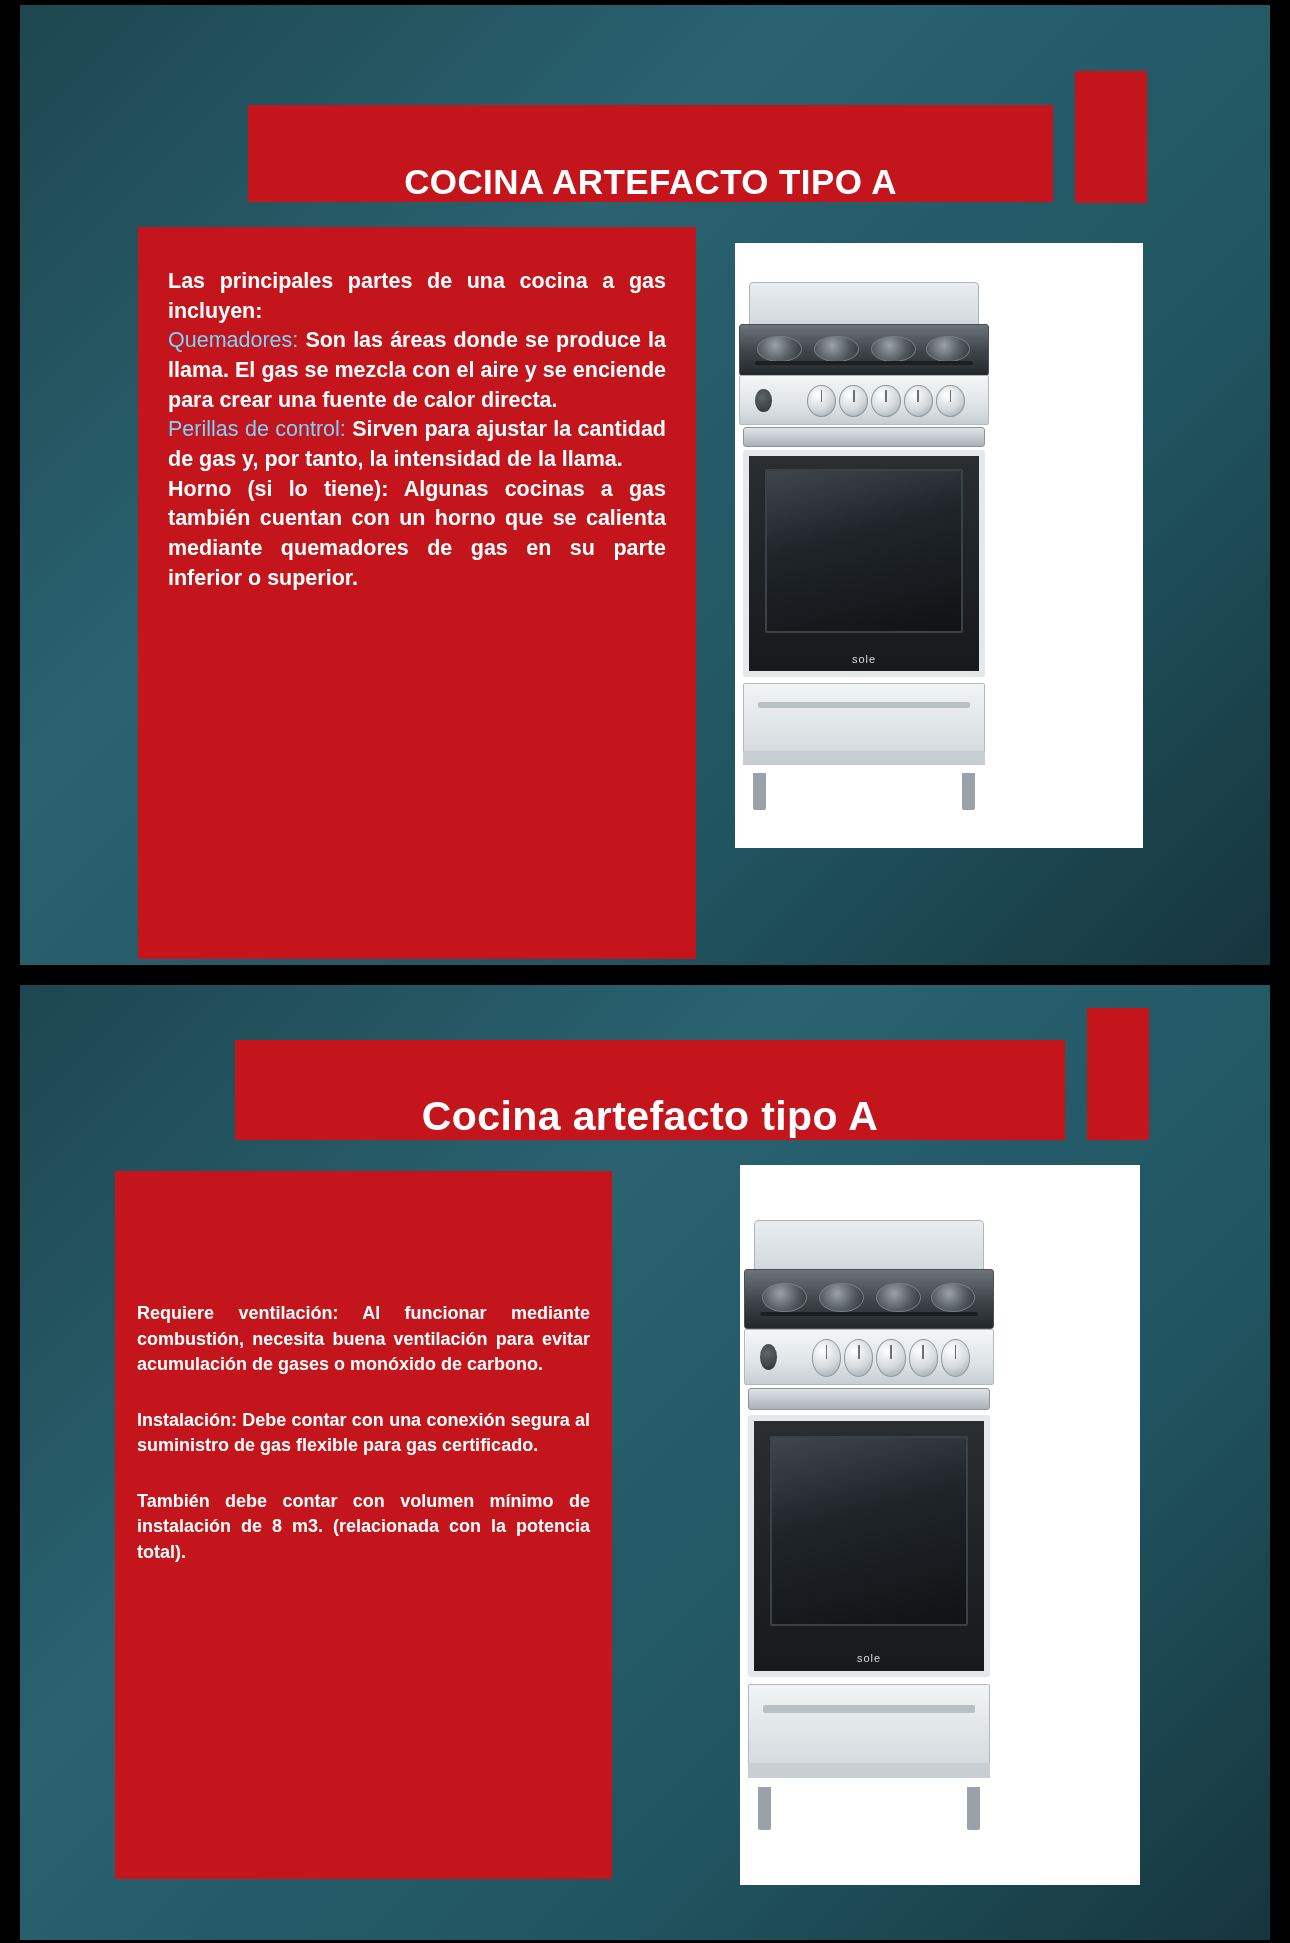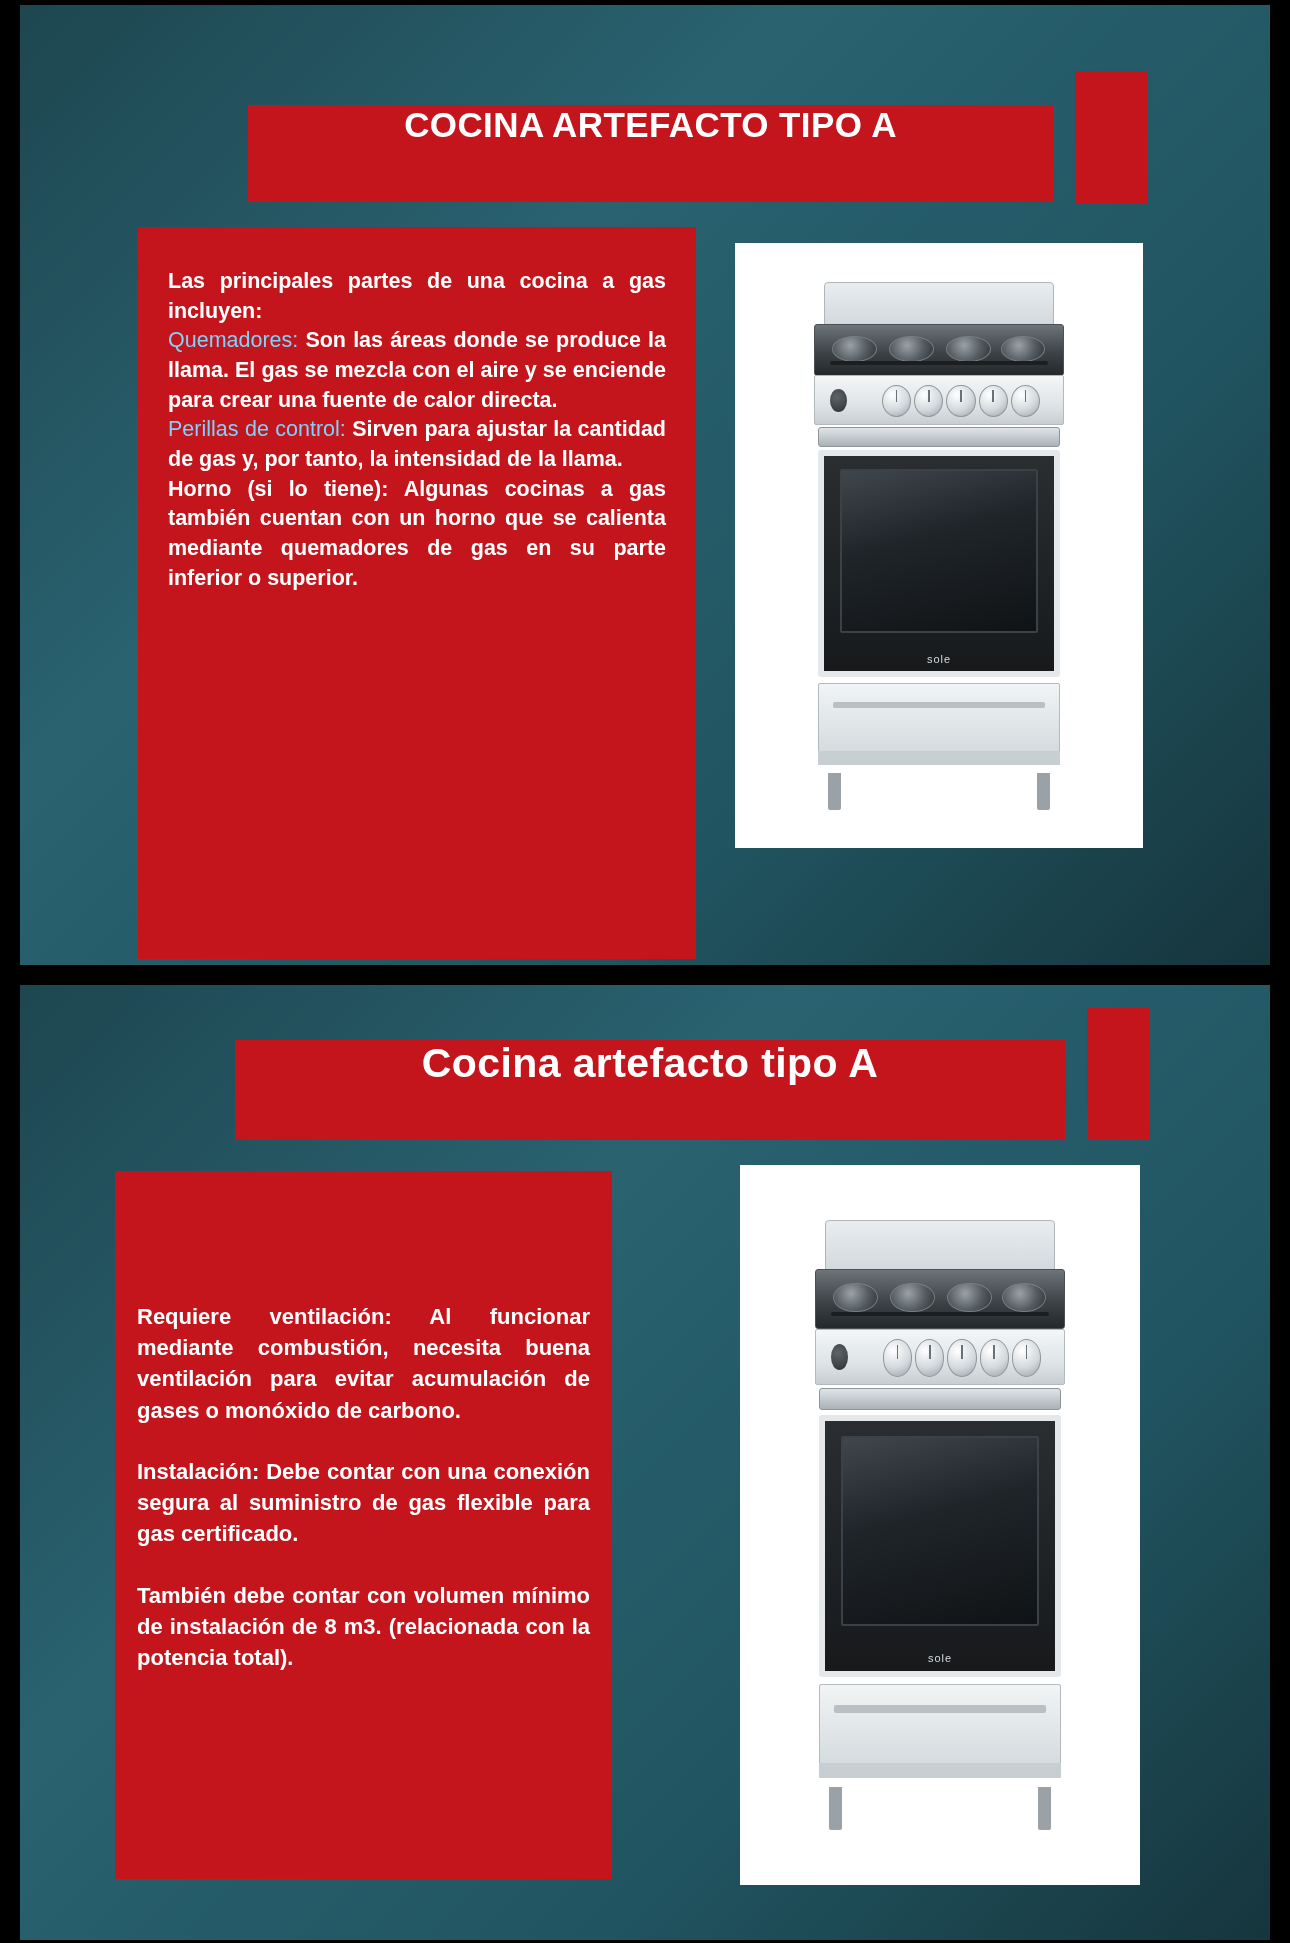--- a/index.html
+++ b/index.html
@@ -39,21 +39,21 @@
 
   
   .title-row {
     position: absolute;
     display: flex;
     align-items: stretch;
   }
   .title-bar {
     background: #c3151b;
     display: flex;
-    align-items: flex-start;
+    align-items: flex-end;
     justify-content: center;
     box-sizing: border-box;
   }
   .title-bar .title-text {
     color: #ffffff;
     font-weight: bold;
     letter-spacing: 0.4px;
     text-align: center;
     white-space: nowrap;
   }
@@ -94,40 +94,40 @@
   }
   .para {
     font-size: 21.5px;
     line-height: 1.38;
     text-align: justify;
     font-weight: bold;
     margin: 0 0 0 0;
     color: #ffffff;
   }
   .s2-body .para {
-    font-size: 22px;
+    font-size: 18px;
     line-height: 1.42;
     margin-bottom: 30px;
   }
   .lead {
     color: #7dd3fc;
     font-weight: normal;
   }
   .lead-white {
     color: #ffffff;
     font-weight: bold;
   }
 
   
   .photo-panel {
     position: absolute;
     background: #ffffff;
     display: flex;
     align-items: center;
-    justify-content: center;
+    justify-content: flex-start;
   }
   .s1-photo { left: 715px; top: 238px; width: 408px; height: 605px; }
   .s2-photo { left: 720px; top: 180px; width: 400px; height: 720px; }
 
   
   .stove {
     position: relative;
   }
   .s1-stove { width: 258px; height: 528px; }
   .s2-stove { width: 258px; height: 610px; }

